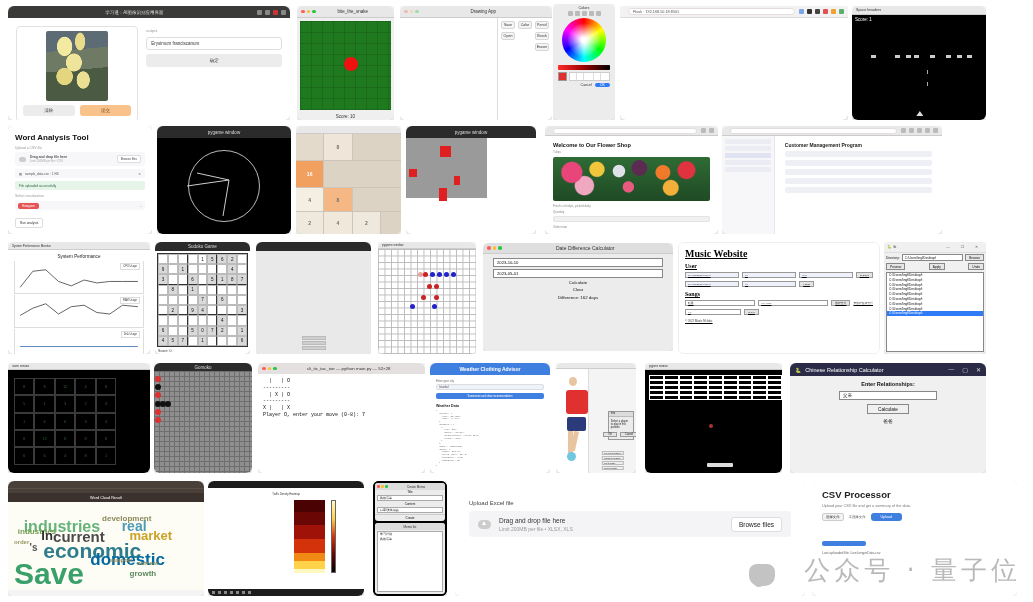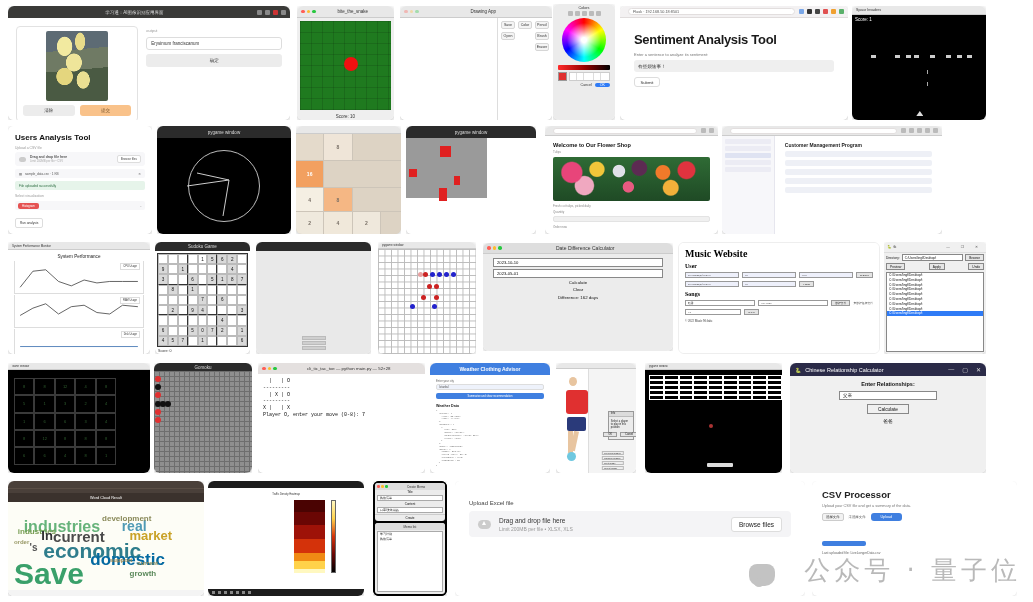--- a/index.html
+++ b/index.html
@@ -212,21 +212,21 @@
   .st.b{background:#2222cc;} .st.r{background:#cc2222;} .st.p{background:#e8a0a0;}
 
   
   .dc{height:100%;background:#ececec;padding:4px 10px;}
   .dc .in{height:9px;background:#fff;border:1px solid #888;font-size:4.2px;color:#111;
     display:flex;align-items:center;padding:0 3px;margin-bottom:2px;}
   .dc .bt{font-size:4.4px;color:#111;text-align:center;margin:2px 0;}
   .dc .rs{font-size:4.4px;color:#111;text-align:center;margin-top:3px;}
 
   
-  .mu{padding:5px 6px;font-family:"Liberation Serif",serif;}
+  .mu{padding:5px 6px;font-family:"Liberation Serif",serif;text-decoration:underline;}
   .mu h2{font-size:10px;font-weight:bold;color:#000;}
   .mu h3{font-size:6px;font-weight:bold;color:#000;margin-top:4px;}
   .murow{display:flex;gap:3px;align-items:center;margin-top:3px;}
   .muin{height:6px;border:1px solid #999;background:#eef0fb;font-size:2.8px;color:#444;
     display:flex;align-items:center;padding:0 2px;}
   .mubtn{height:6px;border:1px solid #999;background:#e4e4e4;font-size:2.8px;color:#111;
     display:flex;align-items:center;padding:0 3px;}
   .mufoot{font-size:3px;color:#333;margin-top:4px;}
 
   
@@ -504,28 +504,20 @@
         <span class="urlbar">Flask · 192.168.50.18:8501</span>
         <span class="bicons">
           <i style="background:#7aa7e8"></i>
             <i style="background:#333"></i>
             <i style="background:#444"></i>
           <i style="background:#e05050"></i>
             <i style="background:#f0a030"></i>
             <i style="background:#5ab06a"></i>
         </span>
       </div>
-      <div class="body">
-        <div class="sent">
-          <h1>Sentiment Analysis Tool</h1>
-          <div class="sub">Enter a sentence to analyze its sentiment:</div>
-          <div class="inp">有些烦恼事！</div>
-          <div class="sbtn">Submit</div>
-        </div>
-      </div>
     </div>
   </div>
 
   <div class="cell" style="left:852px;top:6px;width:134px;height:114px;">
     <div class="win">
       <div class="tb light" style="height:9px">
         <span class="t" style="text-align:left;font-size:3.6px">Space Invaders</span>
       </div>
       <div class="body si">
         <span class="sc">Score: 1</span>
@@ -540,21 +532,21 @@
         <span class="bul" style="left:56%;top:52%"></span>
           <span class="bul" style="left:56%;top:64%"></span>
         <span class="ship"></span>
       </div>
     </div>
   </div>
 
   <div class="cell" style="left:8px;top:126px;width:144px;height:108px;">
     <div class="win">
       <div class="body da">
-        <h2>Users Analysis Tool</h2>
+        <h2>Word Analysis Tool</h2>
         <div class="sm">Upload a CSV file</div>
         <div class="drop">
           <span class="cl"></span>
           <span class="tx">
             <b>Drag and drop file here</b>
             <s>Limit 200MB per file • CSV</s>
           </span>
           <span class="bf">Browse files</span>
         </div>
         <div class="filerow">

